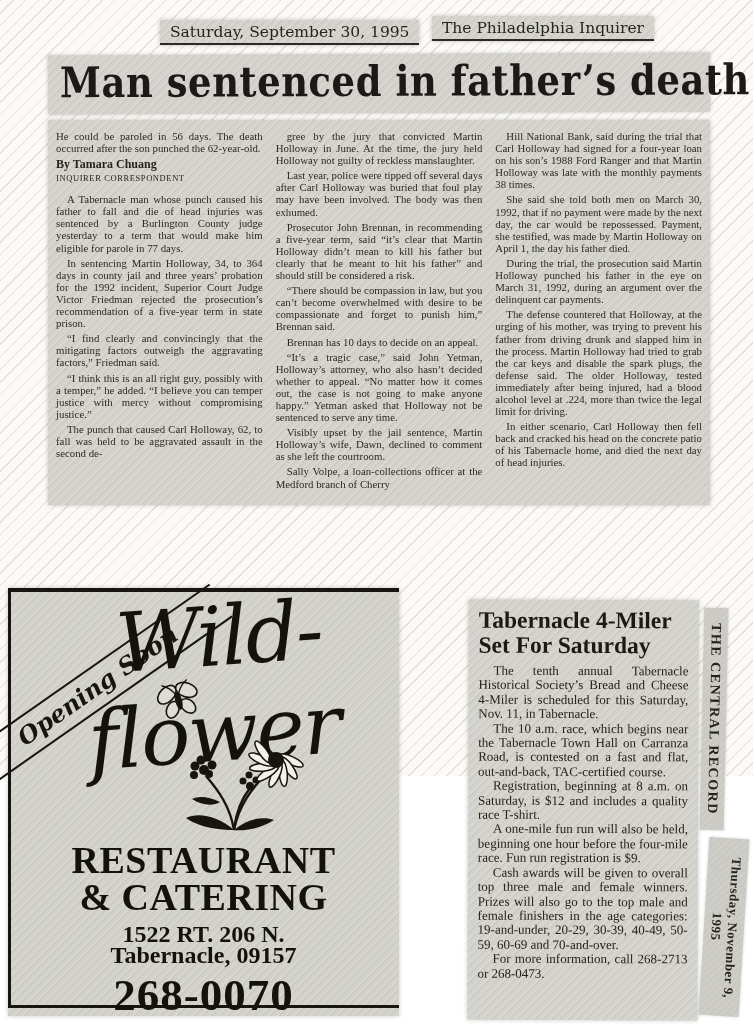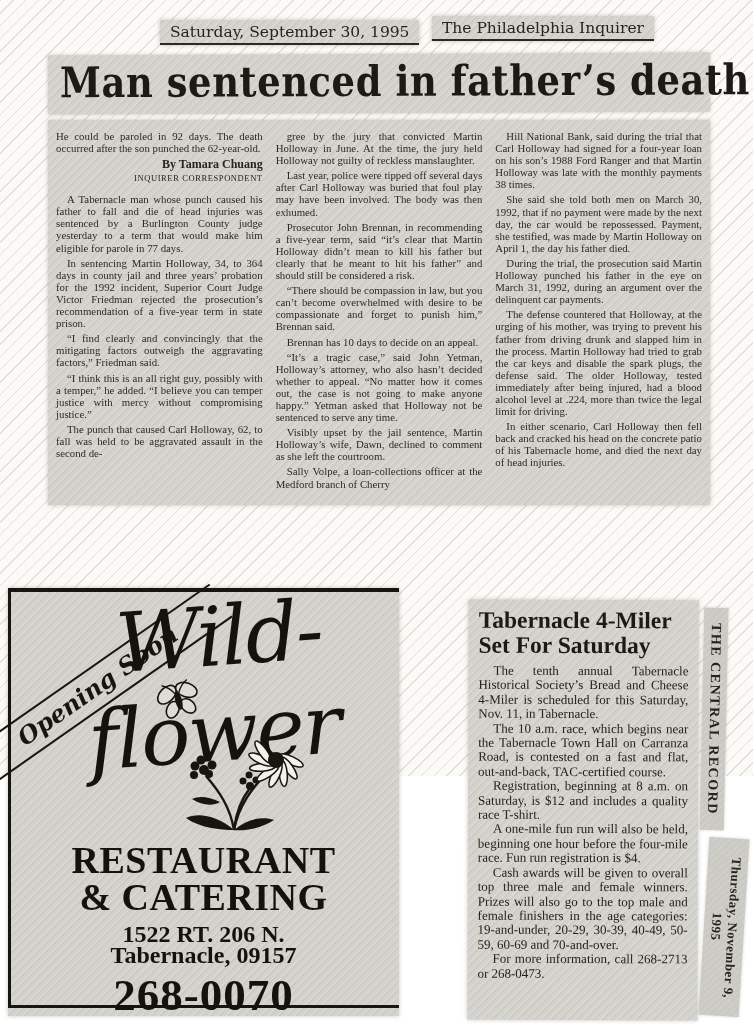--- a/index.html
+++ b/index.html
@@ -42,21 +42,21 @@
     display:flex;gap:13px;margin-top:7px;padding:10px 8px 12px 8px;
   }
   .col{flex:1 1 0;min-width:0;}
   .col p{
     margin:0 0 3px 0;font-size:10.8px;line-height:12.1px;
     text-align:justify;text-indent:11px;color:#2c2a25;
   }
   .subhead{
     font-size:17px;line-height:22px;margin:2px 0 14px 0;color:#2c2a25;
   }
-  .byline-wrap{text-align:right;margin:0 0 10px 0;}
+  .byline-wrap{text-align:left;margin:0 0 10px 0;}
   .byline{font-size:12px;font-weight:bold;}
   .byline-title{font-size:8.5px;letter-spacing:0.6px;margin-top:1px;}
 
   
   .ad-clip{position:absolute;left:8px;top:588px;width:391px;height:428px;background-color:#d2d1cb;}
   .ad-frame-top{position:absolute;top:0;left:0;right:0;height:4px;background:#17150f;}
   .ad-frame-left{position:absolute;top:0;left:0;bottom:8px;width:3px;background:#17150f;}
   .ad-frame-bottom{position:absolute;bottom:8px;left:0;right:0;height:3px;background:#17150f;}
   .opening-banner{
     position:absolute;left:-60px;top:78px;width:300px;
@@ -107,21 +107,21 @@
   <div class="article-clip">
     <div class="masthead">
       <span class="strip paper date-strip">Saturday, September 30, 1995</span>
       <span class="strip paper pub-strip">The Philadelphia Inquirer</span>
     </div>
     <div class="headline-strip paper">
       <h1 class="headline">Man sentenced in father’s death</h1>
     </div>
     <div class="columns paper">
       <div class="col">
-        <p class="subhead" style="text-indent:0;">He could be paroled in 92 days. The death occurred after the son punched the 62-year-old.</p>
+        <p class="subhead" style="text-indent:0;">He could be paroled in 56 days. The death occurred after the son punched the 62-year-old.</p>
         <div class="byline-wrap">
           <div class="byline">By Tamara Chuang</div>
           <div class="byline-title">INQUIRER CORRESPONDENT</div>
         </div>
         <p>A Tabernacle man whose punch caused his father to fall and die of head injuries was sentenced by a Burlington County judge yesterday to a term that would make him eligible for parole in 77 days.</p>
         <p>In sentencing Martin Holloway, 34, to 364 days in county jail and three years’ probation for the 1992 incident, Superior Court Judge Victor Friedman rejected the prosecution’s recommendation of a five-year term in state prison.</p>
         <p>“I find clearly and convincingly that the mitigating factors outweigh the aggravating factors,” Friedman said.</p>
         <p>“I think this is an all right guy, possibly with a temper,” he added. “I believe you can temper justice with mercy without compromising justice.”</p>
         <p>The punch that caused Carl Holloway, 62, to fall was held to be aggravated assault in the second de-</p>
       </div>
@@ -214,21 +214,21 @@
   </div>
 
   <div class="race-clip paper">
     <h2 class="race-headline">
       <span>Tabernacle 4-Miler</span>
       <span>Set For Saturday</span>
     </h2>
     <p>The tenth annual Tabernacle Historical Society’s Bread and Cheese 4-Miler is scheduled for this Saturday, Nov. 11, in Tabernacle.</p>
     <p>The 10 a.m. race, which begins near the Tabernacle Town Hall on Carranza Road, is contested on a fast and flat, out-and-back, TAC-certified course.</p>
     <p>Registration, beginning at 8 a.m. on Saturday, is $12 and includes a quality race T-shirt.</p>
-    <p>A one-mile fun run will also be held, beginning one hour before the four-mile race. Fun run registration is $4.</p>
+    <p>A one-mile fun run will also be held, beginning one hour before the four-mile race. Fun run registration is $9.</p>
     <p>Cash awards will be given to overall top three male and female winners. Prizes will also go to the top male and female finishers in the age categories: 19-and-under, 20-29, 30-39, 40-49, 50-59, 60-69 and 70-and-over.</p>
     <p>For more information, call 268-2713 or 268-0473.</p>
   </div>
 
   <div class="side-strip strip-pub">THE CENTRAL RECORD</div>
   <div class="side-strip strip-date">Thursday, November 9, 1995</div>
 
 </div>
 
 </body></html>

